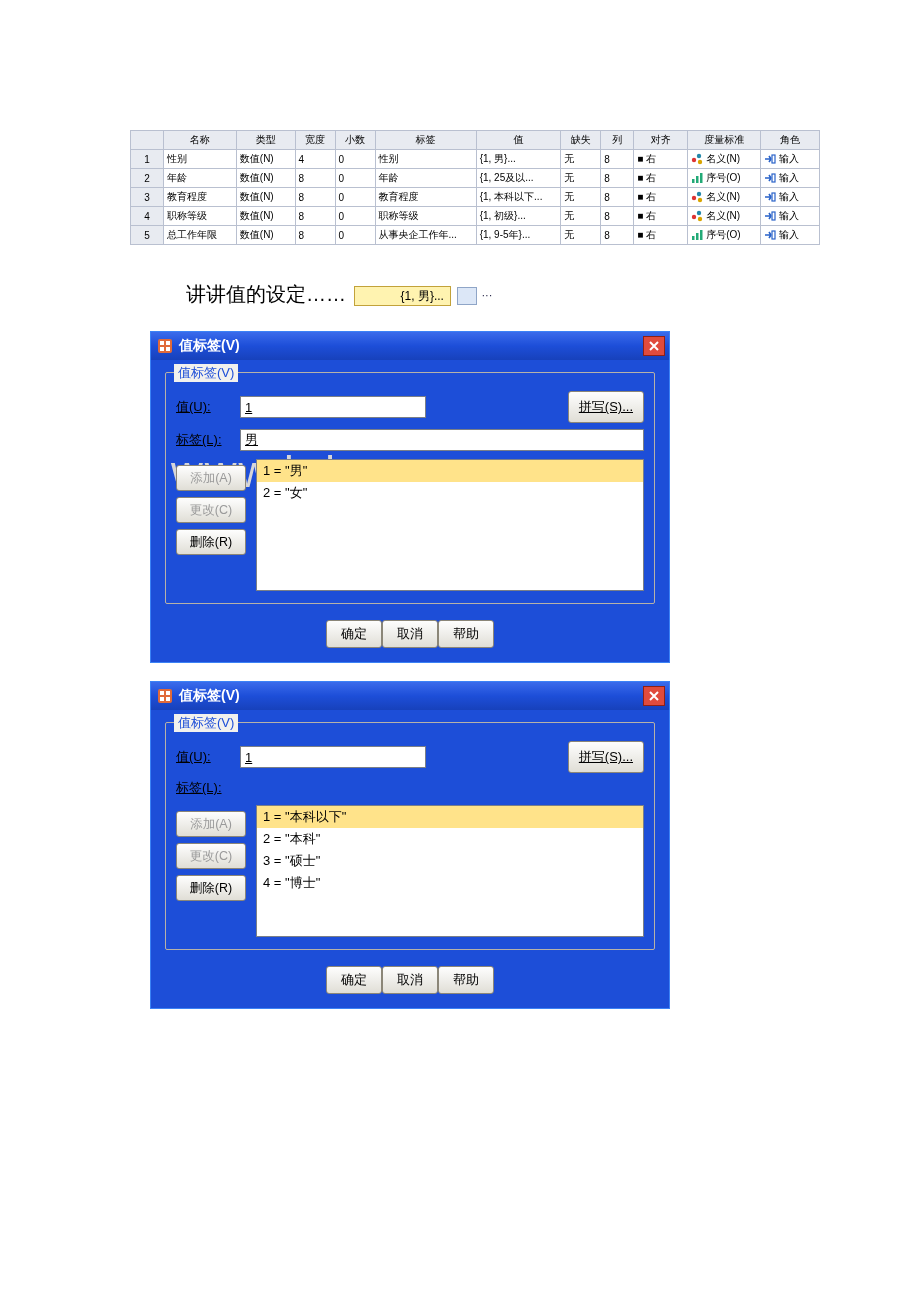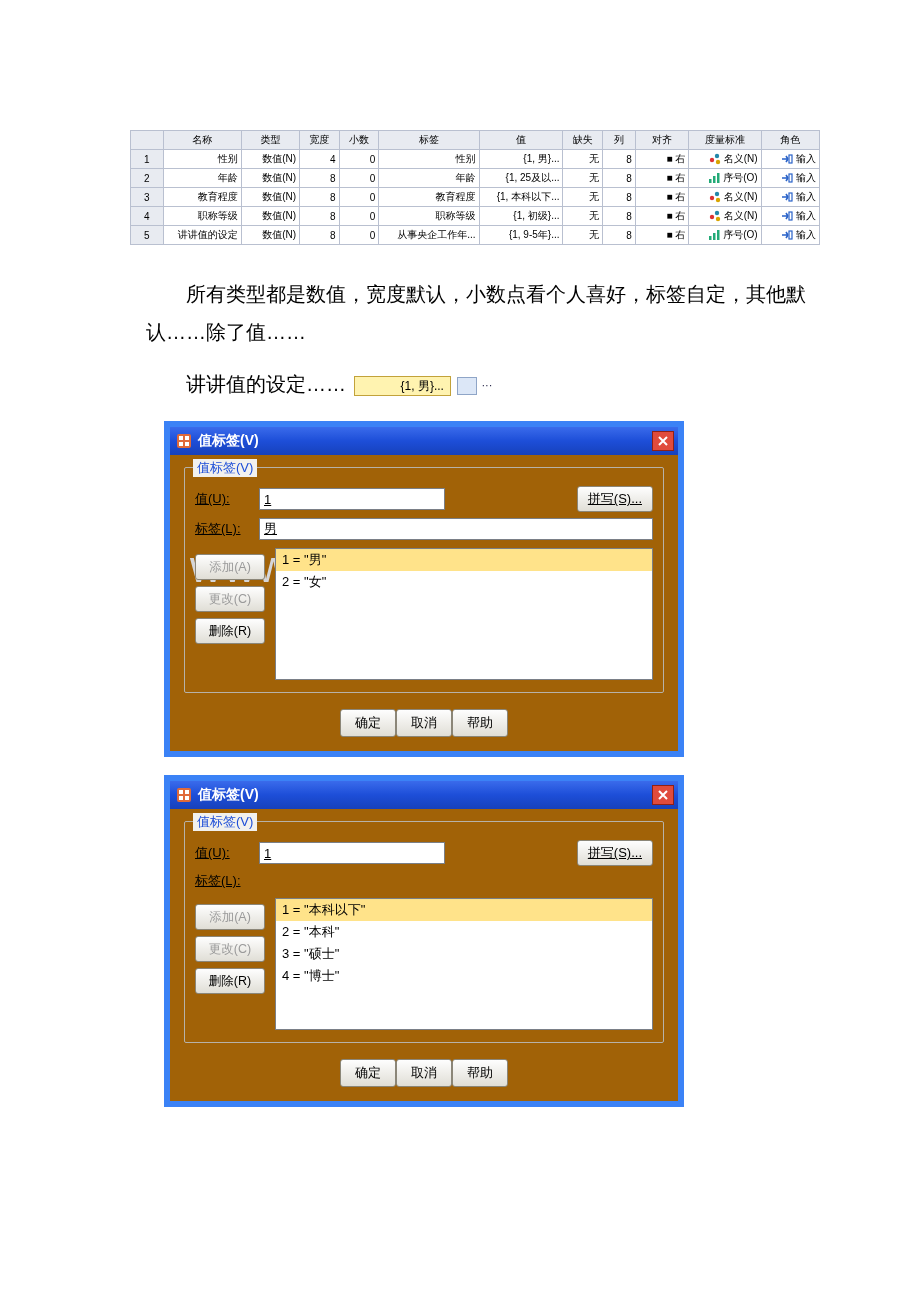--- a/index.html
+++ b/index.html
@@ -35,21 +35,21 @@
     background: #e8ebf1;
     font-weight: normal;
     text-align: center;
     margin-top: 20px;
   }
   table.vartable td.rownum {
     background: #e8ebf1;
     text-align: center;
     width: 28px;
   }
-  table.vartable td { height: 14px; text-align: right; }
+  table.vartable td { height: 14px; }
   .measure-cell, .role-cell { padding-left: 2px; }
   .meas-icon, .role-icon {
     display: inline-block;
     vertical-align: middle;
     margin-right: 3px;
   }
   .meas-icon svg, .role-icon svg { display: block; }
 
   
   p.para {
@@ -82,23 +82,23 @@
     width: 20px; height: 18px;
     border: 1px solid #8fa5c7;
     background: #dce7f7;
     font-size: 11px;
     color: #224;
   }
 
   
   .dialog {
     width: 520px;
-    margin: 18px 0 18px 44px;
-    border: 6px solid #3b82f6;
-    background: #a16207;
+    margin: 18px 0 18px 30px;
+    border: 1px solid #3b82f6;
+    background: #1d4ed8;
     font-size: 13px;
   }
   .dlg-title {
     display: flex;
     align-items: center;
     justify-content: space-between;
     height: 28px;
     padding: 0 4px 0 6px;
     background: linear-gradient(#3a6beb, #1d4ed8 50%, #1d4ed8 50%, #1741bb);
     color: #fff;
@@ -145,21 +145,21 @@
     flex: 1;
     height: 22px;
     border: 1px solid #7a7f87;
     padding: 1px 4px;
     font-size: 13px;
     background: #fff;
   }
   .field-row input.short { flex: 0 0 160px; }
   .spell-btn {
     margin-left: auto;
-    height: 26px;
+    height: 32px;
     padding: 0 10px;
     border: 1px solid #8b8678;
     background: linear-gradient(#fefefe, #e0ded6);
     border-radius: 3px;
     font-size: 13px;
   }
   .below-row {
     display: flex;
     gap: 10px;
     margin-top: 8px;
@@ -334,21 +334,21 @@
                   <circle cx="8" cy="3" r="2.2" fill="#28a"></circle>
                   <circle cx="9" cy="9" r="2.2" fill="#d9a400"></circle>
                 </svg></span>名义(N)</td>
             <td class="role-cell"><span class="role-icon"><svg width="12" height="12">
                   <path d="M1 6 L7 6 M7 6 L5 3 M7 6 L5 9" stroke="#2962c9" stroke-width="1.6" fill="none"></path>
                   <rect x="8" y="2" width="3" height="8" fill="none" stroke="#2962c9" stroke-width="1.2"></rect>
                 </svg></span>输入</td>
           </tr>
           <tr>
             <td class="rownum">5</td>
-            <td>讲讲值的设定</td>
+            <td>总工作年限</td>
             <td>数值(N)</td>
             <td>8</td>
             <td>0</td>
             <td>从事央企工作年...</td>
             <td>{1, 9-5年}...</td>
             <td>无</td>
             <td>8</td>
             <td>■ 右</td>
             <td class="measure-cell"><span class="meas-icon"><svg width="12" height="12">
                   <rect x="1" y="7" width="2.5" height="4" fill="#2a7"></rect>
@@ -357,21 +357,20 @@
                 </svg></span>序号(O)</td>
             <td class="role-cell"><span class="role-icon"><svg width="12" height="12">
                   <path d="M1 6 L7 6 M7 6 L5 3 M7 6 L5 9" stroke="#2962c9" stroke-width="1.6" fill="none"></path>
                   <rect x="8" y="2" width="3" height="8" fill="none" stroke="#2962c9" stroke-width="1.2"></rect>
                 </svg></span>输入</td>
           </tr>
         </tbody>
     </table>
   </div>
 
-  <p class="para">所有类型都是数值，宽度默认，小数点看个人喜好，标签自定，其他默认……除了值……</p>
 
   <p class="para">
     <span>讲讲值的设定……</span>
     <span class="valcell-inline">
       <span class="valcell-box">{1, 男}...</span>
       <span class="valcell-btn">···</span>
     </span>
   </p>
 
 

